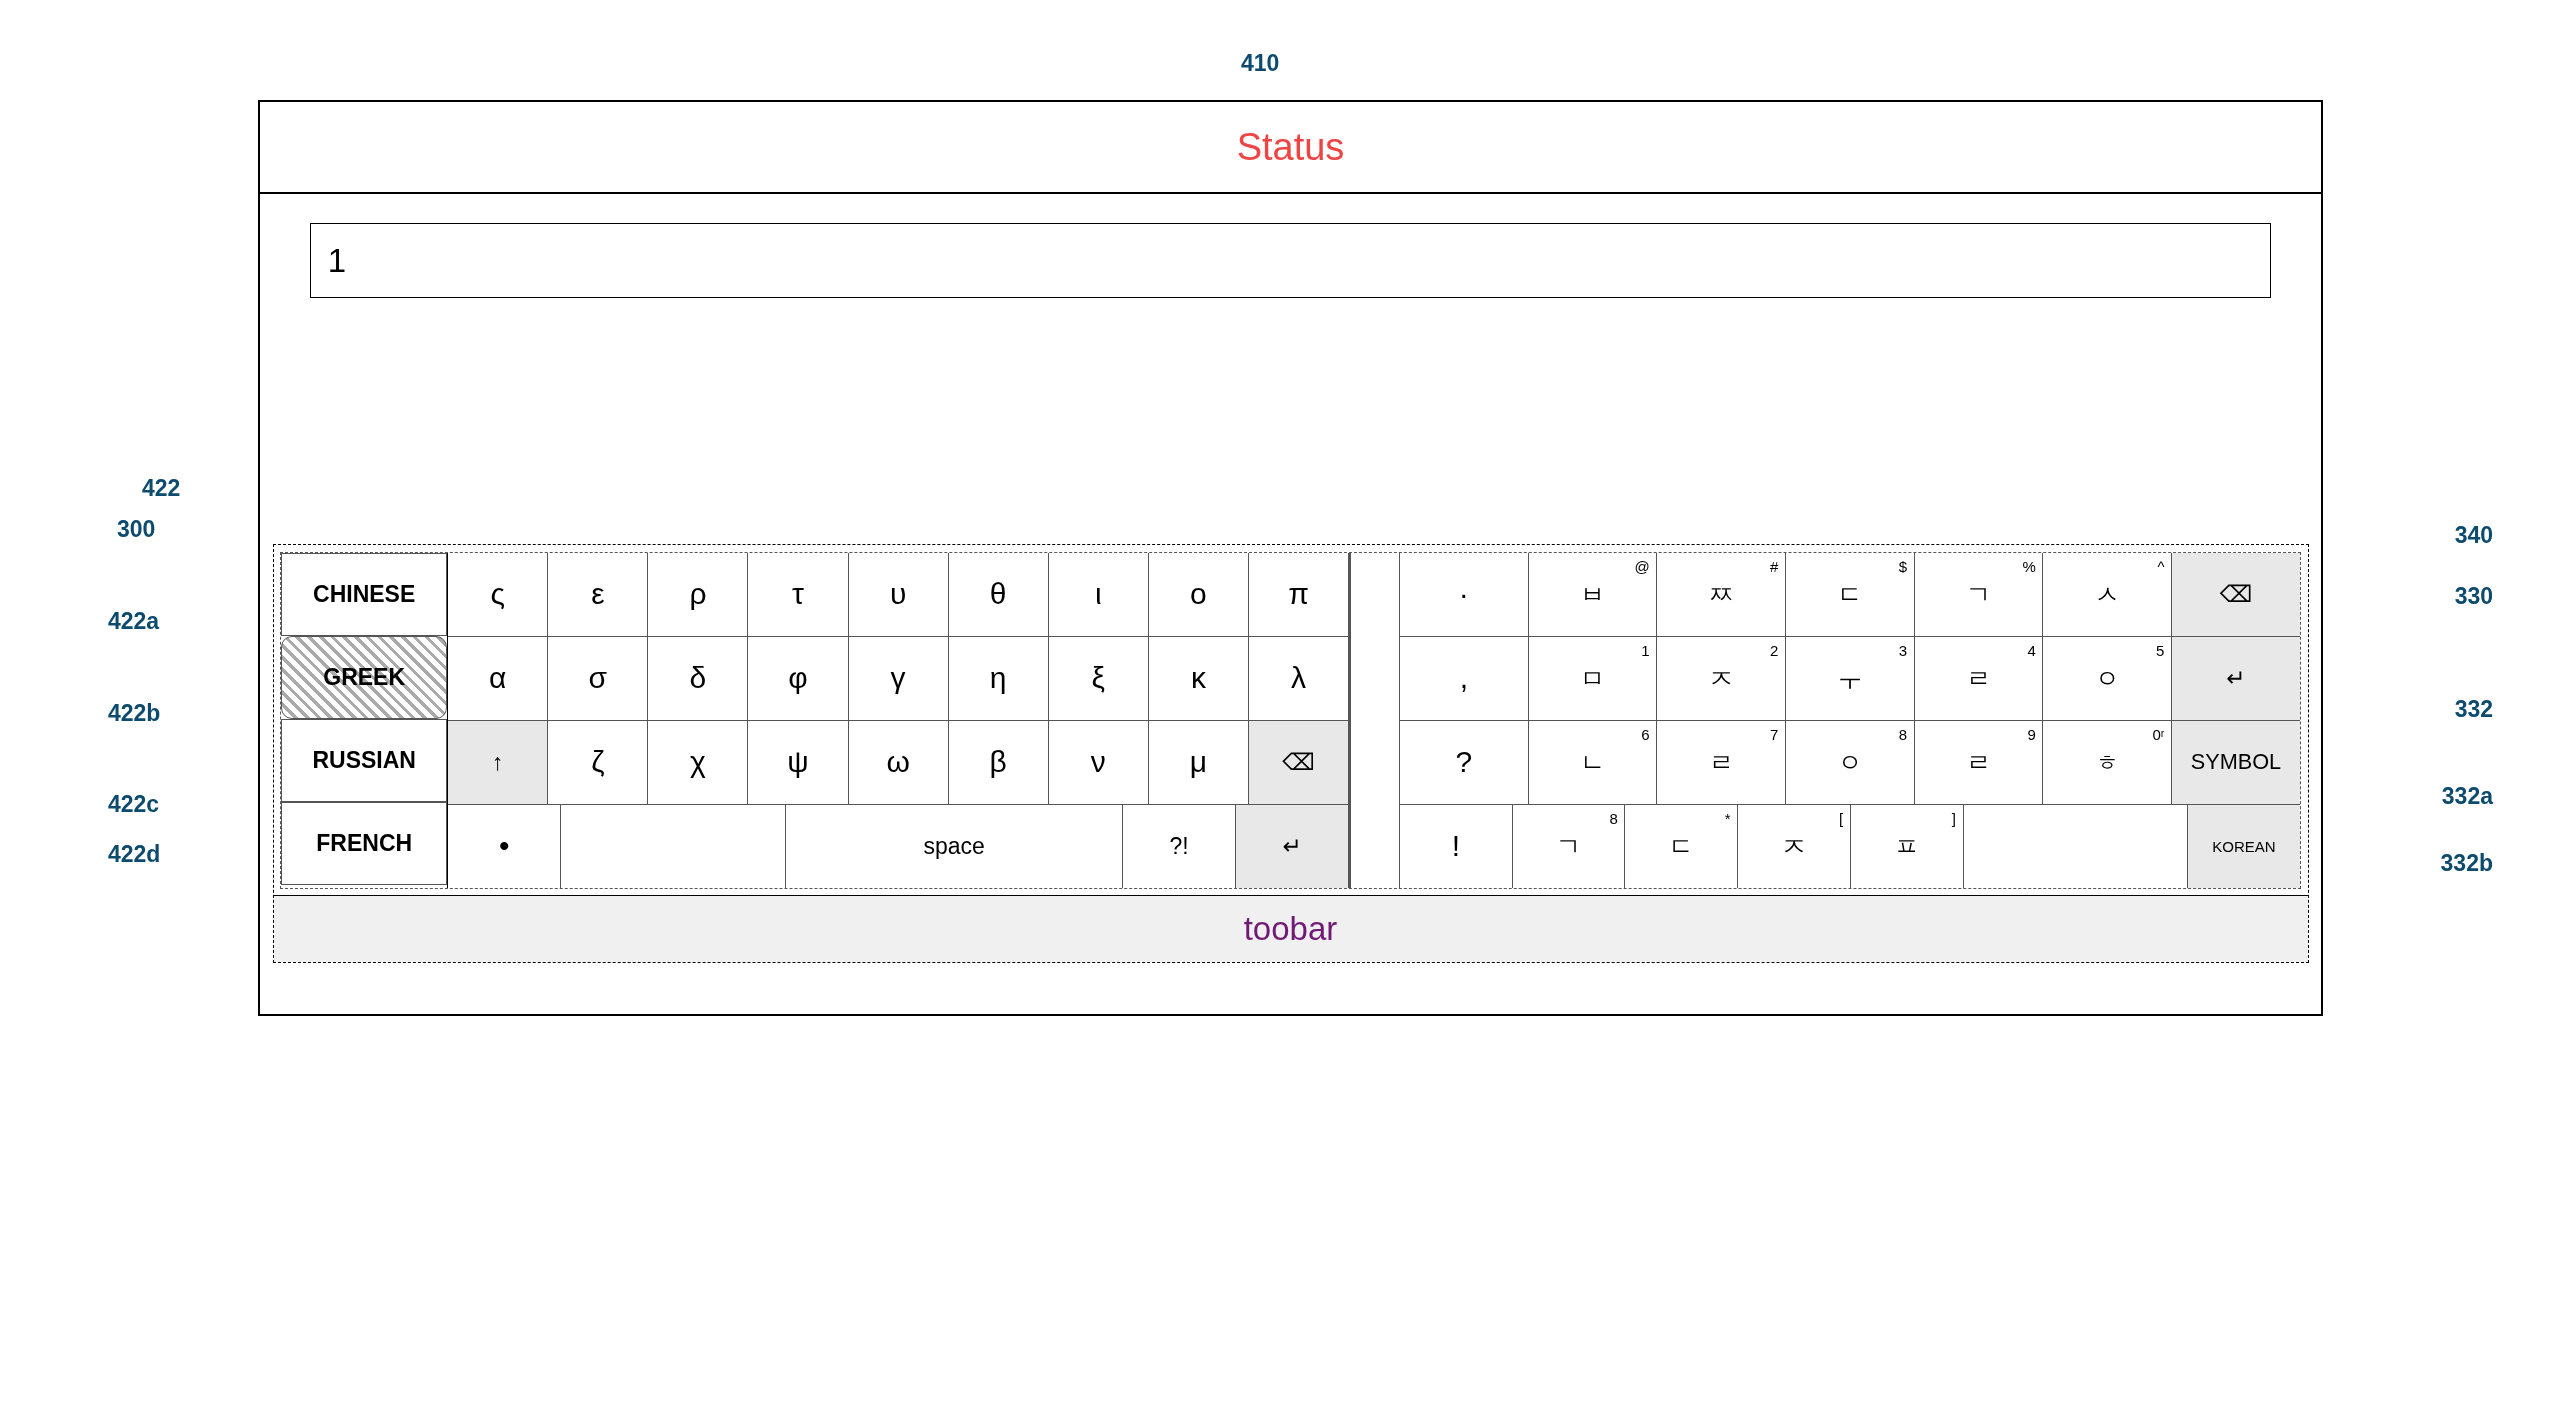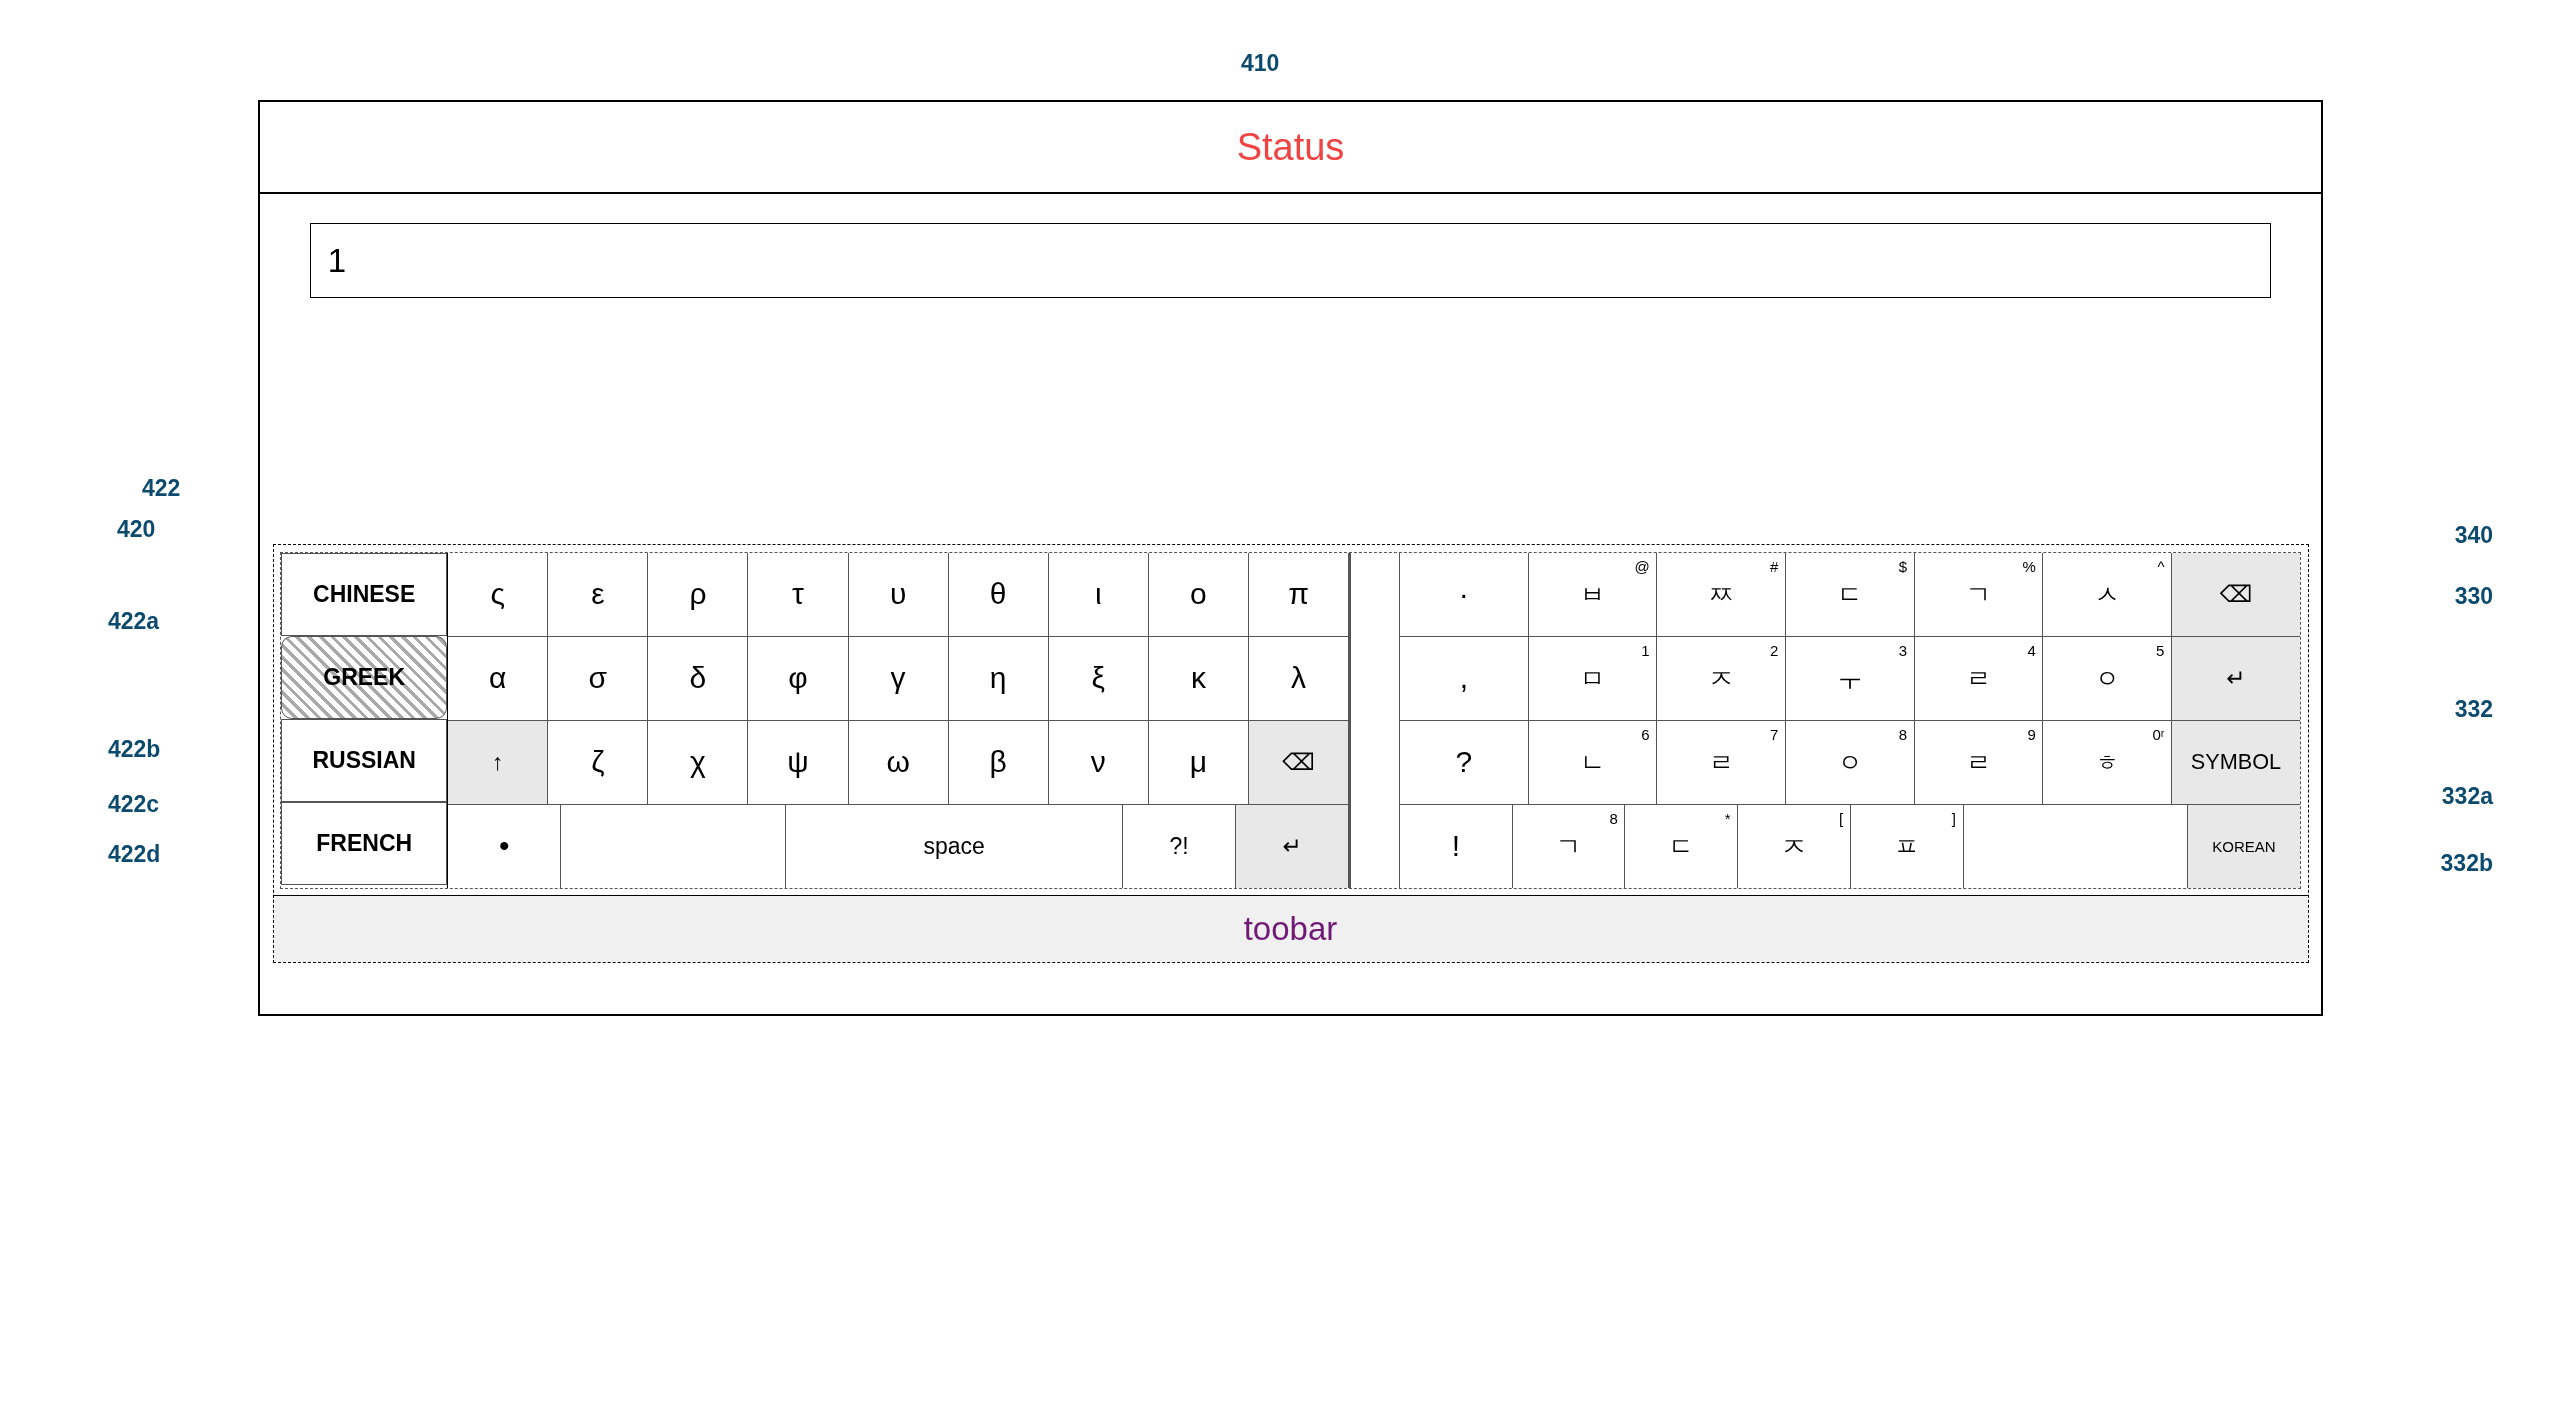--- a/index.html
+++ b/index.html
@@ -169,23 +169,23 @@
       color: #701a75;
     }
 
   </style>
 </head>
 <body>
 
 <div class="ref-label" style="top:50px; left:1241px;">410</div>
 
 <div class="ref-label" style="top:475px; left:142px;">422</div>
-<div class="ref-label" style="top:516px; left:117px;">420</div>
+<div class="ref-label" style="top:516px; left:117px;">300</div>
 <div class="ref-label" style="top:608px; left:108px;">422a</div>
-<div class="ref-label" style="top:736px; left:108px;">422b</div>
+<div class="ref-label" style="top:700px; left:108px;">422b</div>
 <div class="ref-label" style="top:791px; left:108px;">422c</div>
 <div class="ref-label" style="top:841px; left:108px;">422d</div>
 
 <div class="ref-label" style="top:522px; right:83px;">340</div>
 <div class="ref-label" style="top:583px; right:83px;">330</div>
 <div class="ref-label" style="top:696px; right:83px;">332</div>
 <div class="ref-label" style="top:783px; right:83px;">332a</div>
 <div class="ref-label" style="top:850px; right:83px;">332b</div>
 
 <div class="main-container">

